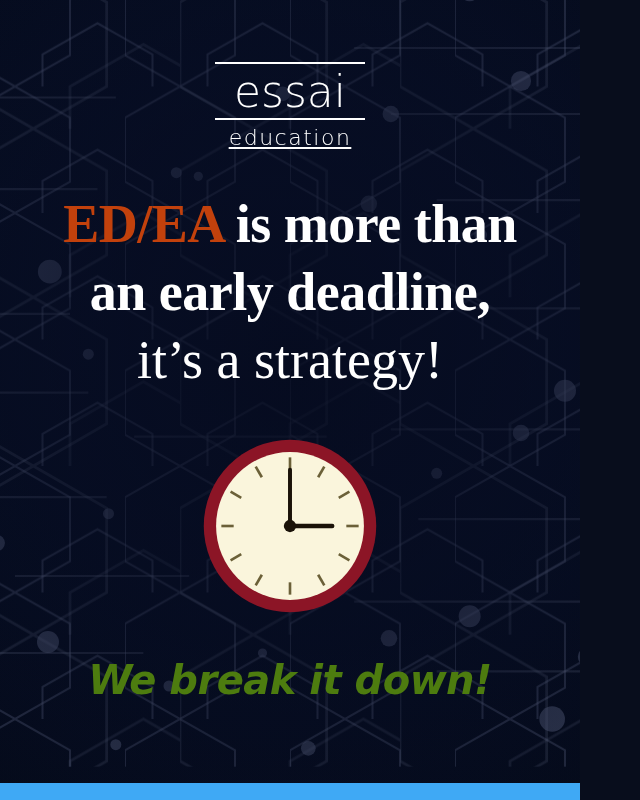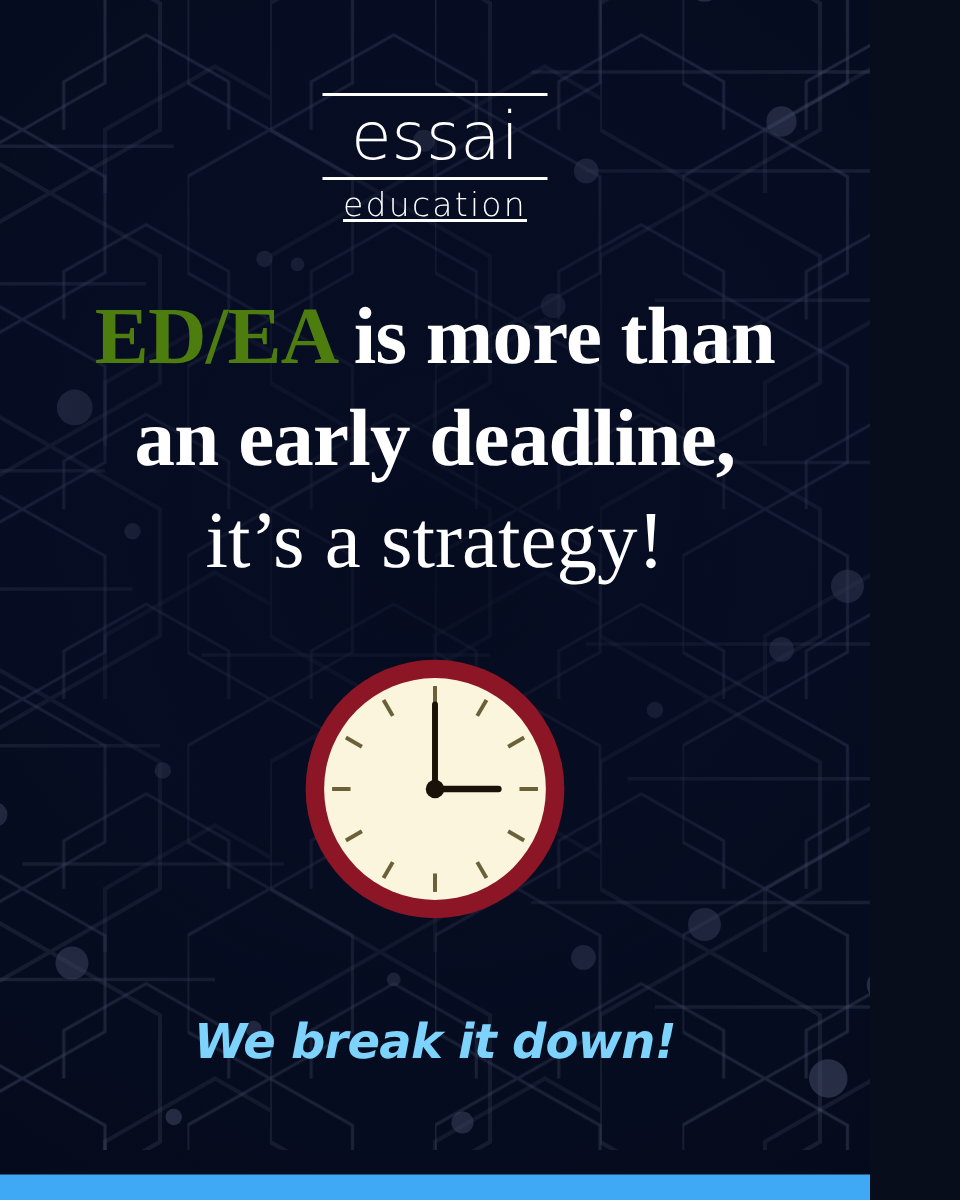--- a/index.html
+++ b/index.html
@@ -117,27 +117,27 @@
   
   .clock-wrap {
     margin-top: 44px;
     width: 176px;
     height: 176px;
     position: relative;
   }
 
   
   .tagline {
-    margin-top: 56px;
+    margin-top: 42px;
     font-family: "DejaVu Sans", sans-serif;
     font-style: italic;
     font-weight: bold;
-    font-size: 32px;
+    font-size: 40px;
     line-height: 48px;
-    color: #7dd3fc;
+    color: #4d7c0f;
     letter-spacing: -0.5px;
     text-align: center;
   }
 </style>
 </head>
 <body>
 
 <div id="poster" style="background: rgb(5, 11, 31);">
 
   <div class="bg-base"></div>
@@ -226,21 +226,21 @@
   <div class="content">
 
     <div class="logo">
       <div class="logo-rule top"></div>
       <div class="logo-word">essai</div>
       <div class="logo-rule bottom"></div>
       <div class="logo-sub">education</div>
     </div>
 
     <div class="headline">
-      <span class="hl-line hl-1"><span class="hl-accent" style="color: #4d7c0f;">ED/EA</span><span> is more than</span></span>
+      <span class="hl-line hl-1"><span class="hl-accent" style="color: #c2410c;">ED/EA</span><span> is more than</span></span>
       <span class="hl-line hl-2">an early deadline,</span>
       <span class="hl-line hl-3">it’s a strategy!</span>
     </div>
 
     <div class="clock-wrap">
       <svg viewBox="0 0 200 200" width="176" height="176" xmlns="http://www.w3.org/2000/svg">
         <circle cx="100" cy="100" r="98" fill="#8C1526"></circle>
         <circle cx="100" cy="100" r="84" fill="#FAF5DC"></circle>
         <g stroke="#6B6038" stroke-width="3" stroke-linecap="butt">
           <line x1="100" y1="22" x2="100" y2="36"></line>

